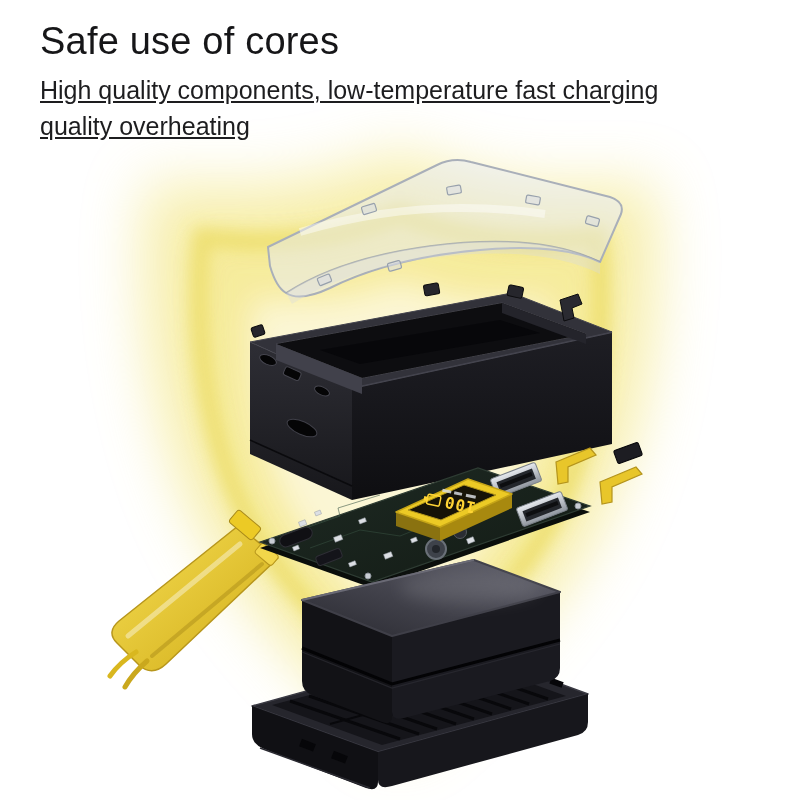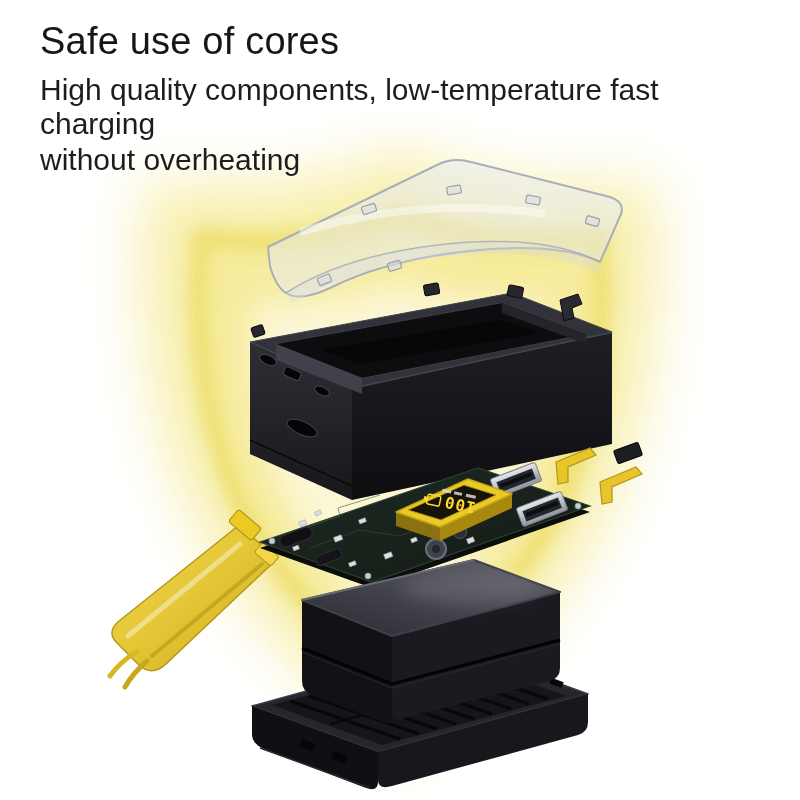--- a/index.html
+++ b/index.html
@@ -9,22 +9,23 @@
   }
   .page svg{position:absolute;inset:0;}
   .header{
     position:absolute;top:20px;left:40px;right:40px;
     text-align:left;color:#1b1b1d;z-index:2;
   }
   .header h1{
     margin:0 0 10px 0;font-size:38px;font-weight:500;letter-spacing:.2px;color:#161618;
   }
   .header p.sub{
-    margin:2px 0;font-size:30px;line-height:34px;font-weight:400;color:#1d1d1f;
+    margin:2px 0;font-size:25px;line-height:34px;font-weight:400;color:#1d1d1f;
     padding-right:12px;
+    text-decoration:underline;
   }
 </style>
 </head>
 <body>
 
 <div class="page">
 
 <svg width="800" height="800" viewBox="0 0 800 800">
   <defs>
     <filter id="b30" x="-40%" y="-40%" width="180%" height="180%">
@@ -224,16 +225,16 @@
     <ellipse cx="470" cy="588" rx="70" ry="16" fill="#ffffff" opacity="0.10" filter="url(#b8)"></ellipse>
     <path d="M302,600 L474,560" stroke="#6a6a75" stroke-width="2"></path>
     <path d="M302,648 L392,684 L560,640" fill="none" stroke="#030305" stroke-width="3"></path>
     <path d="M302,652 L392,688 L560,644" fill="none" stroke="#2c2c33" stroke-width="1.2" opacity="0.7"></path>
   </g>
 </svg>
 
 <header class="header">
   <h1>Safe use of cores</h1>
   <p class="sub">High quality components, low-temperature fast charging</p>
-  <p class="sub">without overheating</p>
+  <p class="sub">quality overheating</p>
 </header>
 
 </div>
 
 </body></html>

